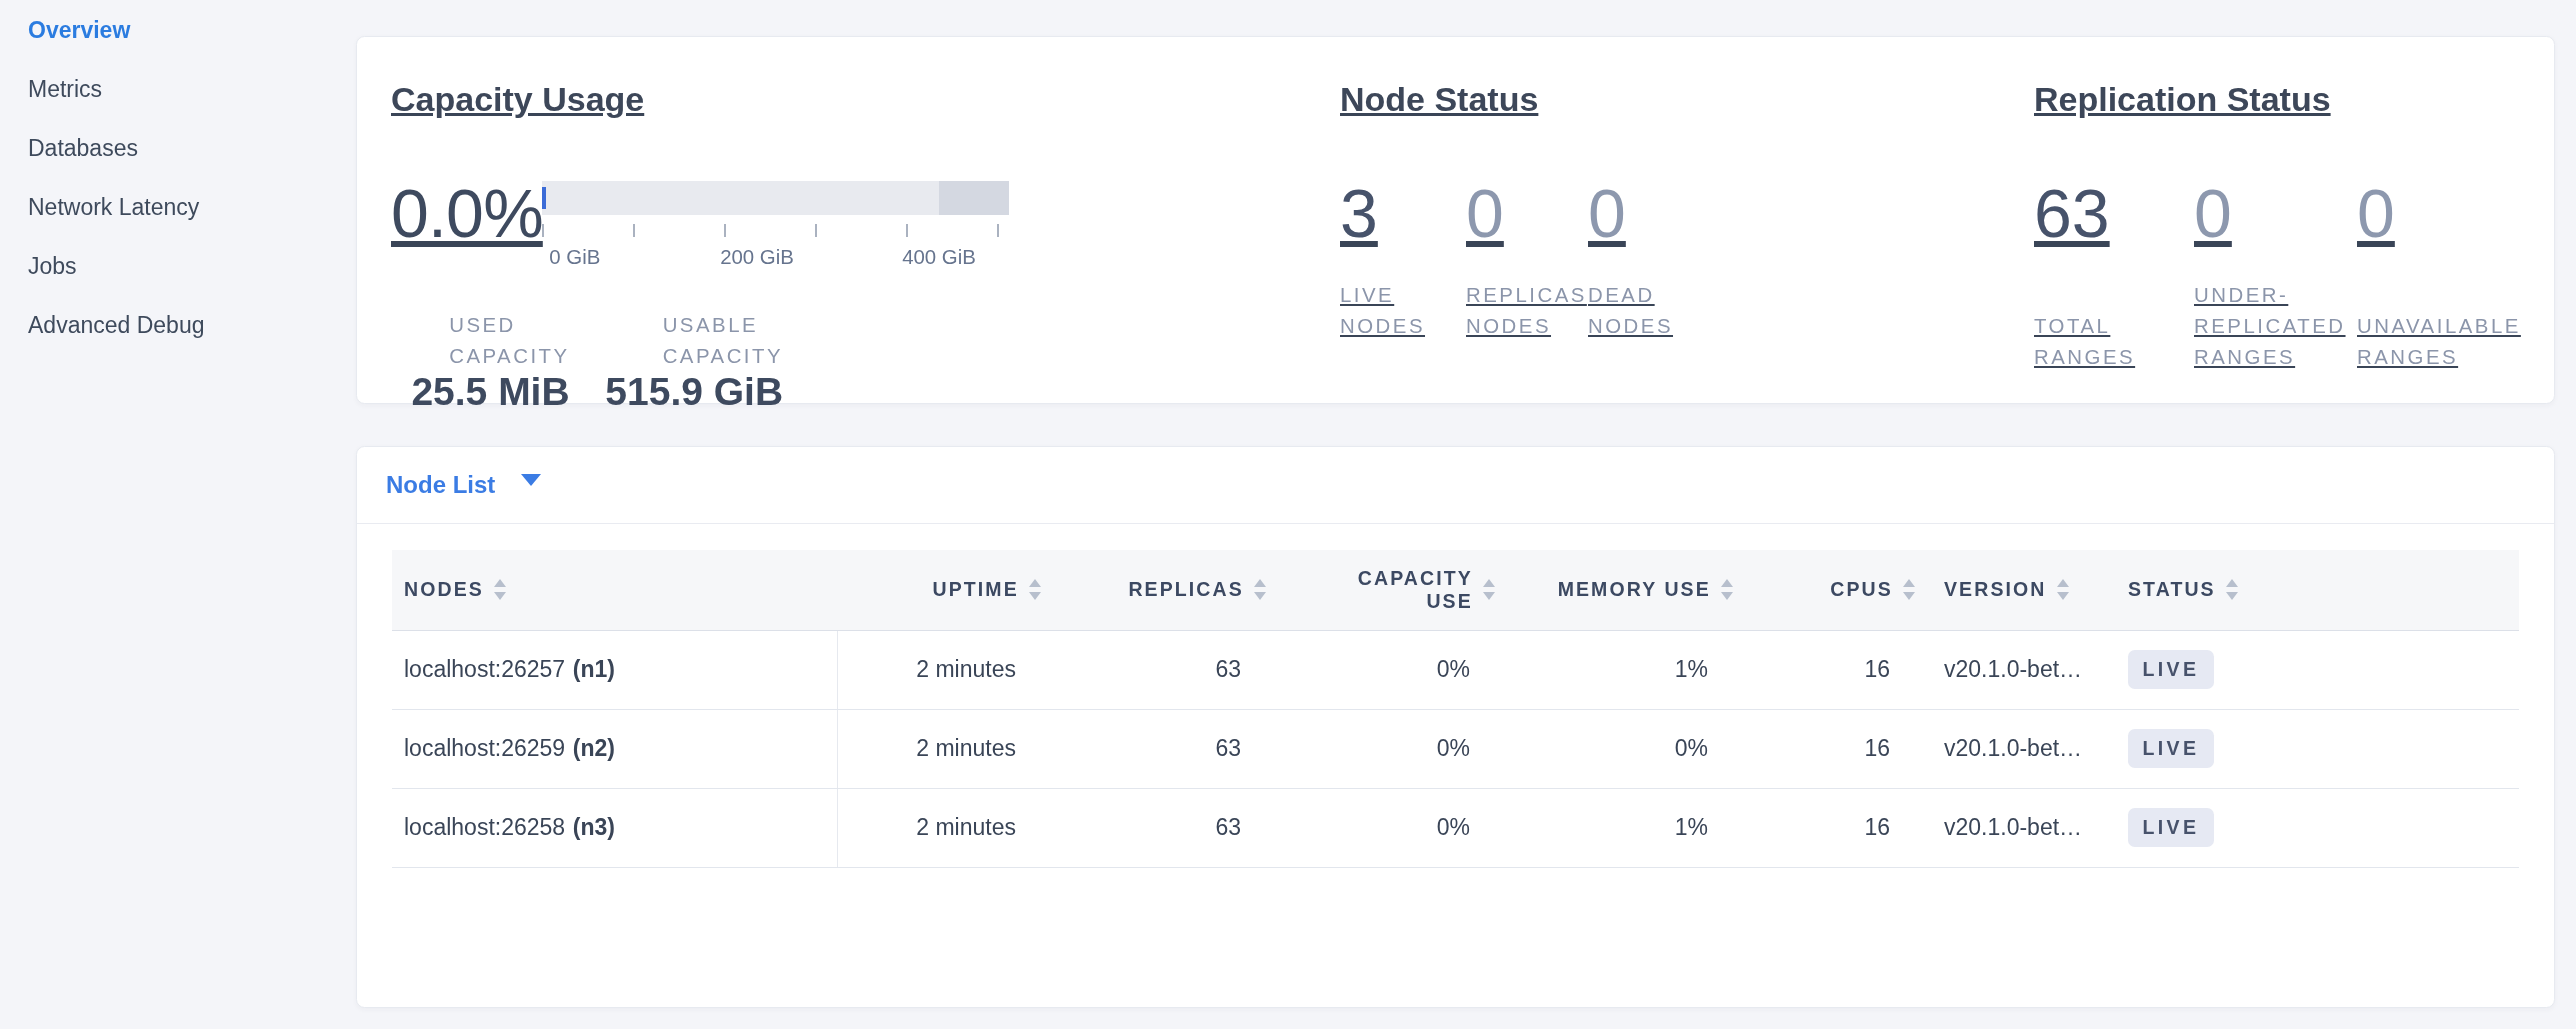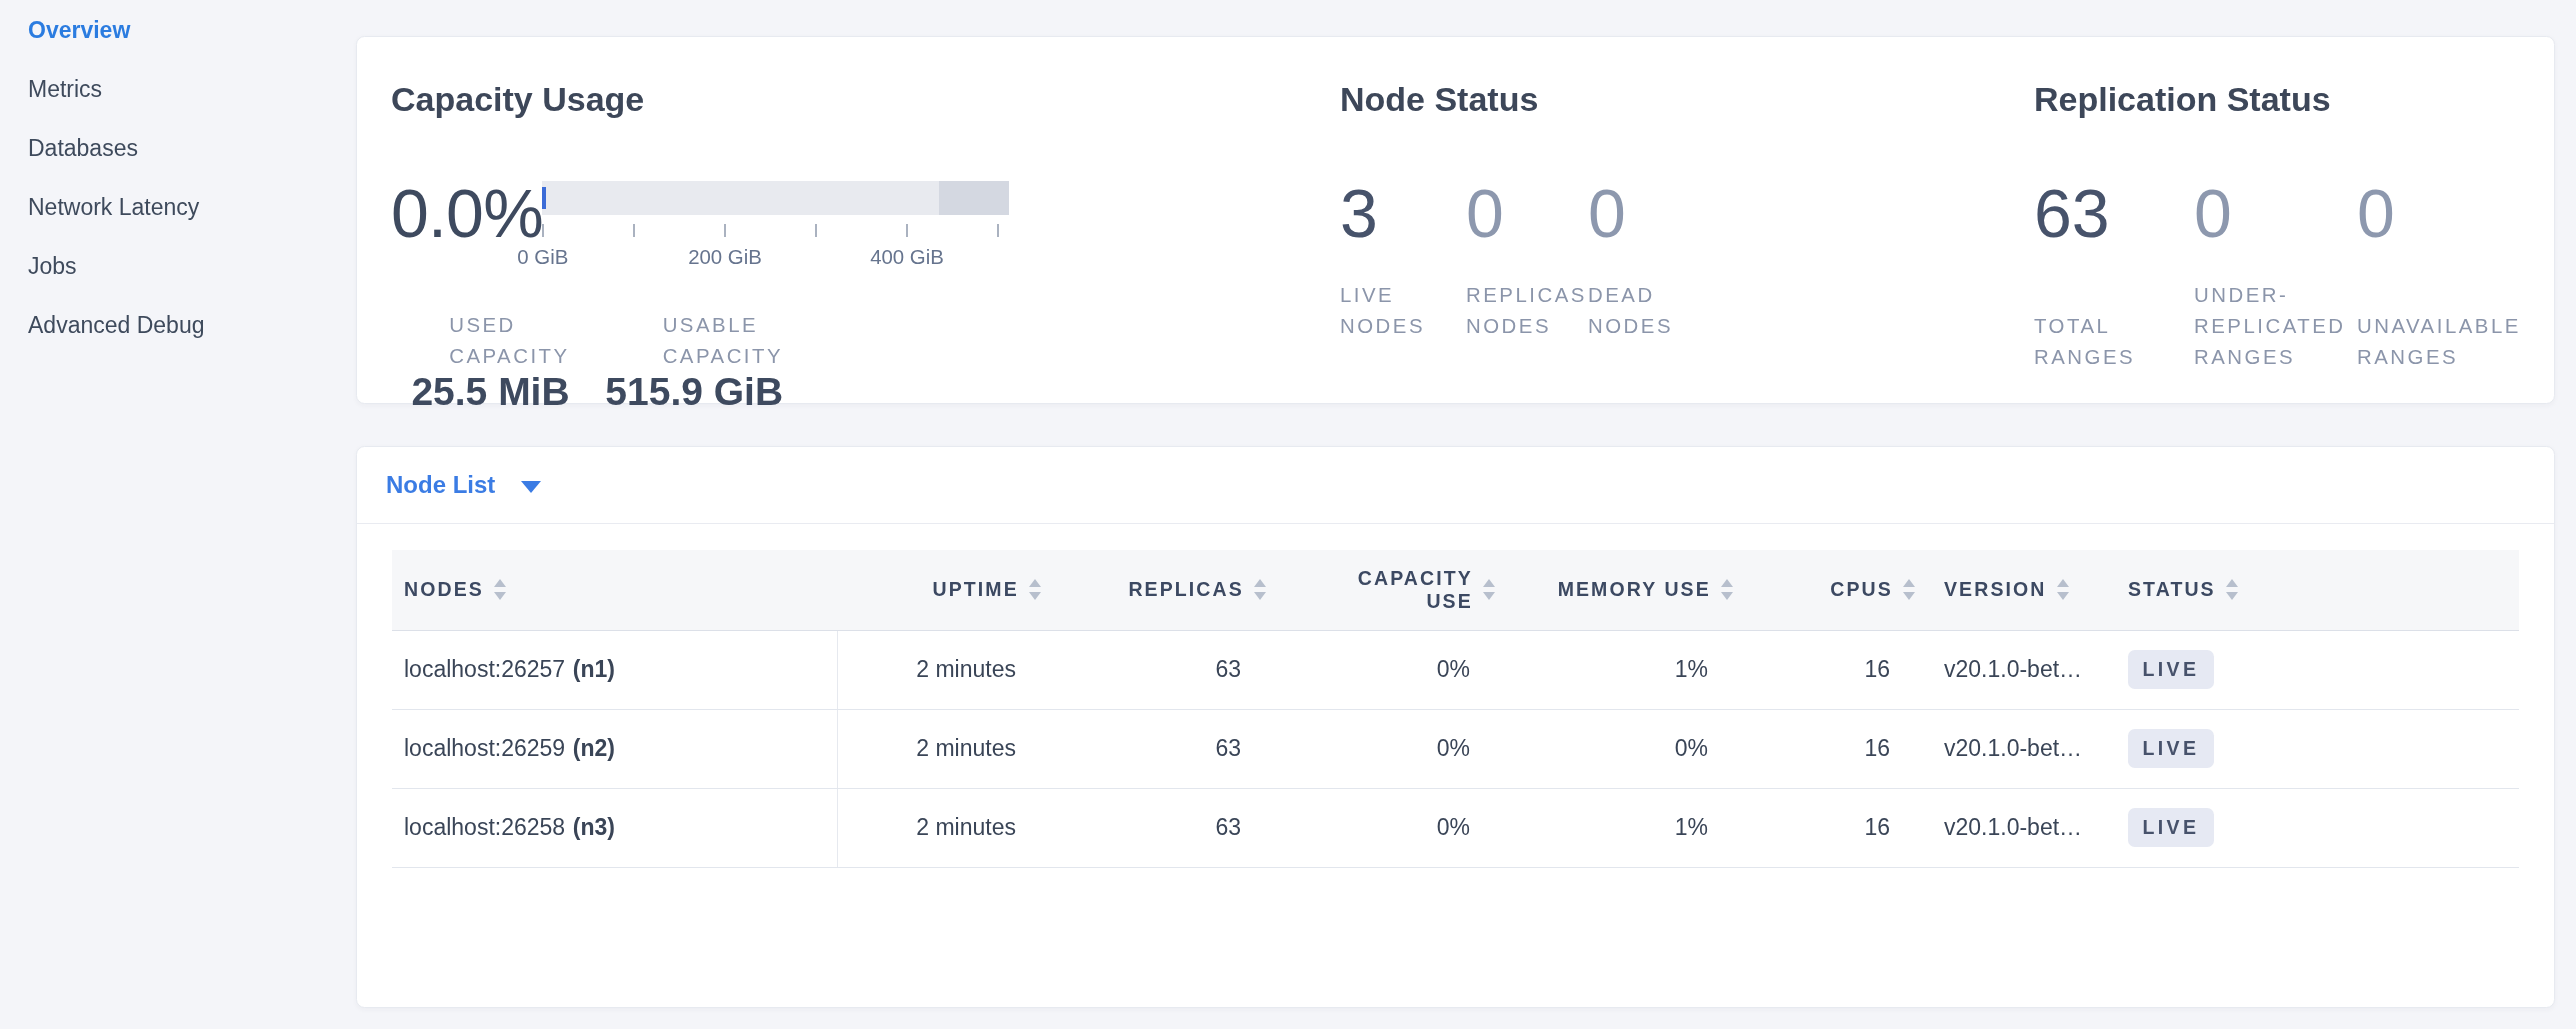--- a/index.html
+++ b/index.html
@@ -22,38 +22,38 @@
 
   
   .card {
     position:absolute; left:356px; width:2199px;
     background:#ffffff; border:1.7px solid #e7eaf0; border-radius:8.5px;
     box-shadow:0 1.7px 5.1px rgba(40,50,70,0.04);
   }
   #summary-card { top:36px; height:368px; display:flex; }
   #nodelist-card { top:446px; height:562px; }
 
-  .sec { padding:42px 0 16px 34px; position:relative; }
+  .sec { padding:42px 0 16px 34px; position:relative;text-decoration:underline; }
   .sec-capacity { width:949px; }
   .sec-nodestatus { width:694px; }
   .sec-replication { flex:1; }
   .sec h2 { font-size:34px; line-height:41px; font-weight:700; color:#3d4759; }
 
   
   .cap-row { display:flex; margin-top:58px; }
   .cap-pct { width:151px; font-size:68px; line-height:71px; font-weight:500; color:#3e4a5f; letter-spacing:-0.8px; }
   .cap-chart { position:relative; margin-top:3.4px; }
   .cap-bar { position:relative; width:467px; height:34px; background:#e8eaef; overflow:hidden; }
   .cap-bar-dark { position:absolute; right:0; top:0; width:70px; height:34px; background:#d4d8e1; }
   .cap-bar-used { position:absolute; left:0; top:6px; bottom:6px; width:4.2px; background:#3c6cd7; }
   .cap-axis { position:relative; height:68px; }
   .tick { position:absolute; top:8.5px; width:1.7px; height:13.6px; background:#aab2c0; }
   .tick-label {
     position:absolute; top:31px; transform:translateX(-50%);
-    font-size:20.4px; color:#66748e; white-space:nowrap;
+    font-size:20.4px; color:#66748e; white-space:nowrap;margin-left:32px;
   }
   .cap-stats { position:absolute; left:34px; top:273px; display:flex; align-items:flex-end; }
   .stat-label { font-size:20.4px; line-height:31px; letter-spacing:2.5px; color:#8b95aa; white-space:nowrap; }
   .stat-value { font-size:39px; line-height:39px; font-weight:700; color:#3e4a5f; margin-left:20.4px; white-space:nowrap; }
   .cap-group + .cap-group { margin-left:15.3px; }
   .cap-group { display:flex; align-items:flex-end;flex-direction:column; }
 
   
   .stat-grid { display:grid; margin-top:58px; }
   .grid-nodes { grid-template-columns:126px 122px auto; }
@@ -61,21 +61,21 @@
   .big-num { font-size:68px; line-height:71px; font-weight:500; color:#8d98ae; }
   .big-num.em { color:#47536b; }
   .label-grid { display:grid; align-items:end; margin-top:31px; }
   .label-grid .stat-label div { line-height:31px; }
 
   
   .nl-header {
     height:77px; border-bottom:1.7px solid #e9ebf1;
     display:flex; align-items:center; padding-left:29px;
   }
-  .nl-view { font-size:24px; font-weight:600; color:#3b7ce4; cursor:pointer; display:flex; align-items:center; }
+  .nl-view { font-size:24px; font-weight:600; color:#3b7ce4; cursor:pointer; display:flex; align-items:flex-start; }
   .caret {
     width:0; height:0; margin-left:25.5px; margin-top:3.4px;
     border-left:10.2px solid transparent; border-right:10.2px solid transparent;
     border-top:12.7px solid #3b7ce4;
   }
   .nl-title { margin:53px 0 0 29px; font-size:31px; line-height:37px; font-weight:500; color:#242c3b; }
 
   .tbl { margin:25.5px 35px 0 35px; }
   .trow { display:grid; grid-template-columns:446px 215px 225px 229px 238px 182px 170px 161px 1fr; }
   .thead { background:#f6f7f9; height:81px; border-bottom:1.7px solid #dce0e8; }

